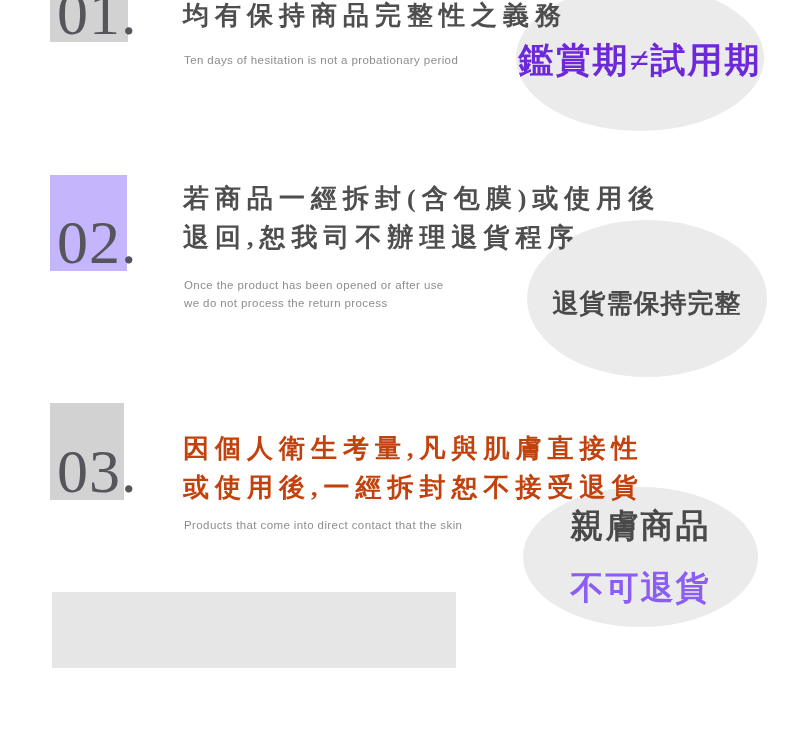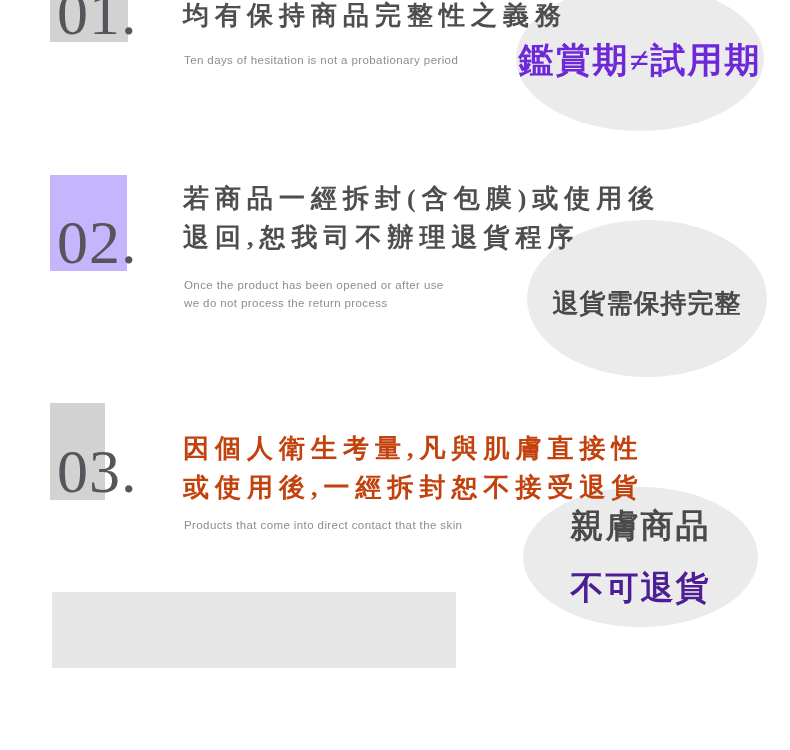--- a/index.html
+++ b/index.html
@@ -52,21 +52,21 @@
     left: 7px;
     bottom: -2px;
     font-family: "Liberation Serif", "DejaVu Serif", serif;
     font-size: 62px;
     line-height: 1;
     color: #55555b;
     letter-spacing: 1px;
   }
   .sq-1 { left: 50px; top: -55px; width: 78px; height: 97px; }
   .sq-2 { left: 50px; top: 175px; width: 77px; height: 96px; }
-  .sq-3 { left: 50px; top: 403px; width: 55px; height: 97px; }
+  .sq-3 { left: 50px; top: 403px; width: 74px; height: 97px; }
 
   
   .heading {
     position: absolute;
     left: 183px;
     z-index: 3;
     color: #4e4e4e;
     font-size: 26px;
     font-weight: 600;
     letter-spacing: 6px;
@@ -132,21 +132,21 @@
     <div>若商品一經拆封(含包膜)或使用後</div>
     <div>退回,恕我司不辦理退貨程序</div>
   </div>
   <div class="english english-2" style="color: rgb(141, 141, 141);">
     <div>Once the product has been opened or after use</div>
     <div>we do not process the return process</div>
   </div>
 
   <div class="bubble bubble-3" style="background: rgb(235, 235, 235);">
     <span class="bubble-line" style="color: rgb(74, 74, 74);">親膚商品</span>
-    <span class="bubble-line" style="color: #4c1d95; margin-top: 20px;">不可退貨</span>
+    <span class="bubble-line" style="color: #8b5cf6; margin-top: 20px;">不可退貨</span>
   </div>
   <div class="num-square sq-3" style="background: rgb(210, 210, 210);">
     <span class="num" style="color: rgb(85, 85, 91);">03.</span>
   </div>
   <div class="heading heading-3" style="color: #c2410c;">
     <div>因個人衛生考量,凡與肌膚直接性</div>
     <div>或使用後,一經拆封恕不接受退貨</div>
   </div>
   <div class="english english-3" style="color: rgb(141, 141, 141);">
     <div>Products that come into direct contact that the skin</div>

